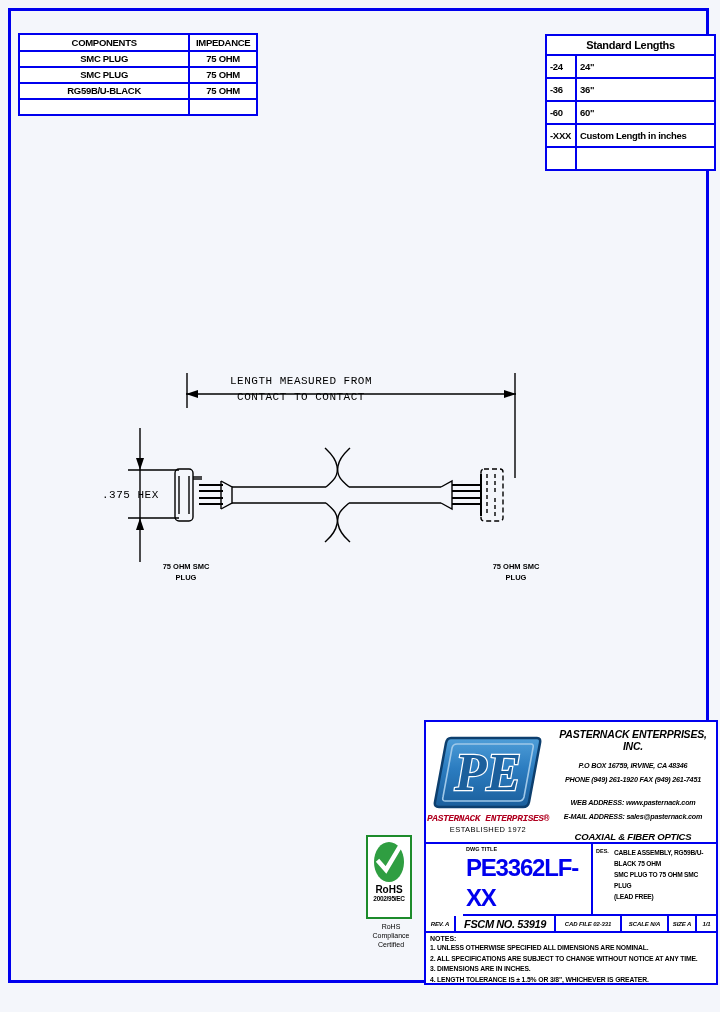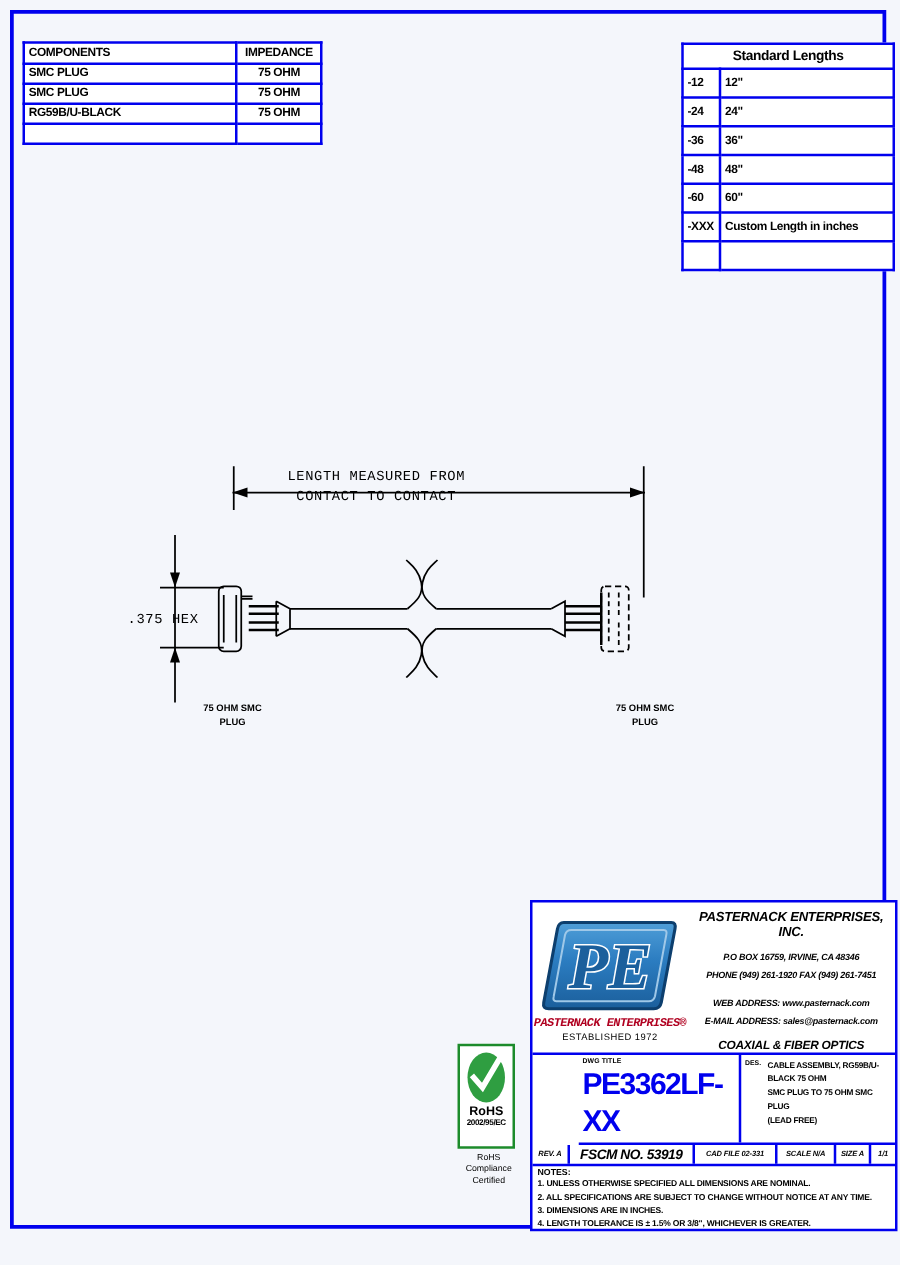--- a/index.html
+++ b/index.html
@@ -51,21 +51,21 @@
   #components-table {
     left: 7px;
     top: 22px;
     width: 240px;
   }
   #components-table .hdr {
     text-align: center;
     height: 13px;
   }
   #components-table .comp-name {
-    text-align: left;
+    text-align: center;
     width: 204px;
     height: 12px;
   }
   #components-table .comp-imp {
     text-align: center;
     width: 62px;
   }
 
   
   #lengths-table {
@@ -355,34 +355,26 @@
       </tr>
     </tbody>
   </table>
 
   <table class="dwg-table" id="lengths-table">
     <tbody>
       <tr>
         <td class="lengths-hdr" colspan="2">Standard Lengths</td>
       </tr>
       <tr>
-        <td class="code">-12</td>
-        <td class="len">12"</td>
-      </tr>
-      <tr>
         <td class="code">-24</td>
         <td class="len">24"</td>
       </tr>
       <tr>
         <td class="code">-36</td>
         <td class="len">36"</td>
-      </tr>
-      <tr>
-        <td class="code">-48</td>
-        <td class="len">48"</td>
       </tr>
       <tr>
         <td class="code">-60</td>
         <td class="len">60"</td>
       </tr>
       <tr>
         <td class="code">-XXX</td>
         <td class="len">Custom Length in inches</td>
       </tr>
       <tr>

